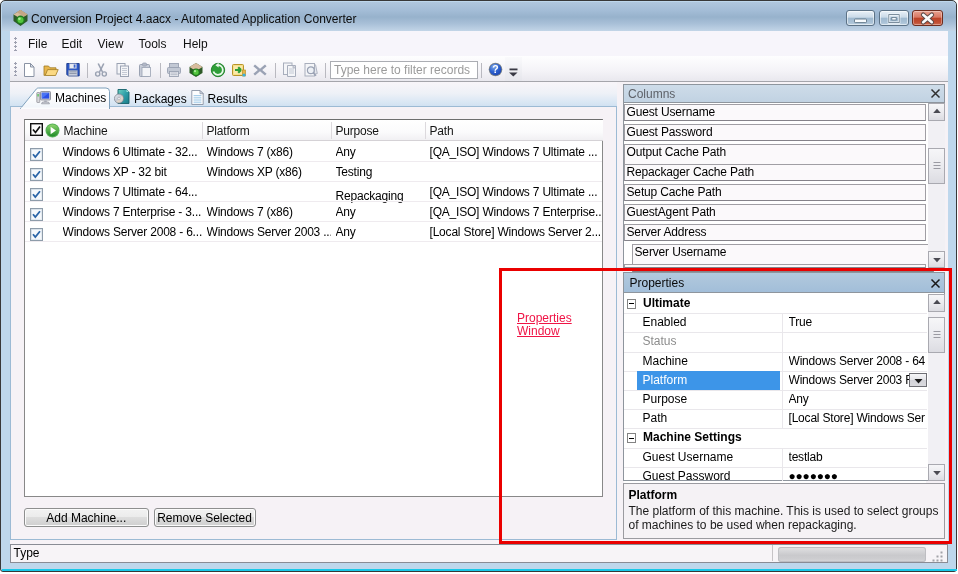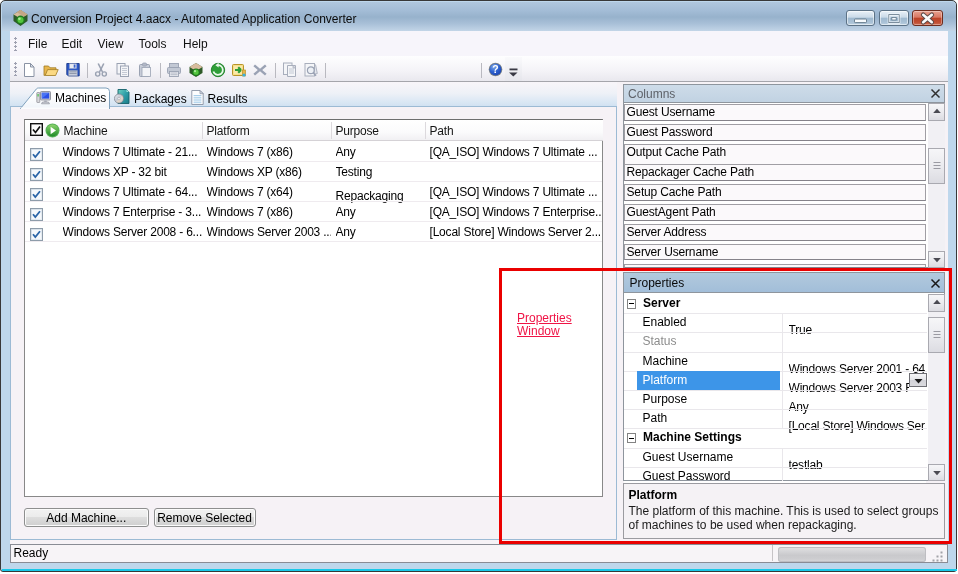--- a/index.html
+++ b/index.html
@@ -32,21 +32,21 @@
 
 .panelhead{left:623px;width:322px;height:19px;border:1px solid #8E959D;}
 .pbody{left:623px;width:322px;background:#FFFFFF;border:1px solid #8E959D;border-top:none;}
 .clitem{left:624px;width:302px;background:#FBF9FB;border:1px solid #A09EA4;border-bottom-color:#85838A;line-height:15px;padding-left:1.5px;overflow:hidden;letter-spacing:-0.15px;}
 .sbtn{left:927.5px;width:17px;background:linear-gradient(180deg,#F6F6F8 0%,#EBEBEF 50%,#DCDCE2 100%);border:1px solid #A9A9B0;}
 .sbtrack{left:927.5px;width:17px;background:#F1F0F4;}
 
 .prow{left:624px;width:302.5px;height:19.2px;}
 .psep{left:624px;width:302.5px;height:1px;background:#E9E7EB;}
 .plabel{position:absolute;left:18.5px;top:0;height:19.2px;line-height:19.2px;}
-.pvalue{position:absolute;left:164.5px;top:8px;height:19.2px;line-height:19.2px;white-space:nowrap;overflow:hidden;width:138px;letter-spacing:-0.2px;}
+.pvalue{position:absolute;left:164.5px;top:0;height:19.2px;line-height:19.2px;white-space:nowrap;overflow:hidden;width:138px;letter-spacing:-0.2px;}
 .minusbox{left:626.5px;width:9.5px;height:9.5px;background:#fff;border:1px solid #838383;}
 .minusbox:after{content:"";position:absolute;left:1.5px;top:3.2px;width:4.5px;height:1.2px;background:#000;}
 
 .btn7{top:507.5px;height:19px;border:1px solid #8E8F8F;border-radius:3px;background:linear-gradient(180deg,#F2F2F2 0%,#EBEBEB 50%,#DDDDDD 50%,#CFCFCF 100%);box-shadow:inset 0 0 0 1px #FBFBFB;text-align:center;line-height:18px;}
 
 #statusbar{left:9.5px;top:543.5px;width:938.5px;height:19px;background:#F7F4F7;border:1px solid #898C95;}
 
 #redbox{left:498.5px;top:268px;width:453px;height:275.5px;border:3px solid #EA0000;z-index:50;}
 .redtxt{color:#F01446;z-index:51;text-decoration:underline;}
 </style>
@@ -176,20 +176,21 @@
         <path d="M7 7 h5 M7 9 h5 M7 11 h5" stroke="#B8BECA" stroke-width="0.8"></path>
       </g>
     </svg>
 <svg class="abs ticon" style="left:303px;" viewBox="0 0 16 16">
       <rect x="2" y="1.5" width="9.5" height="12.5" fill="#F4F5F8" stroke="#A8AEBC" stroke-width="1"></rect>
       <path d="M12.5 2.5 l1.8 9 l-2.8 0.6" fill="#E4E7EE" stroke="#A8AEBC" stroke-width="0.9"></path>
       <circle cx="7.8" cy="8.2" r="3.4" fill="#EDF0F5" stroke="#9AA2B4" stroke-width="1.2"></circle>
       <path d="M10.2 10.8 L13 13.8" stroke="#9AA2B4" stroke-width="1.6"></path>
     </svg>
 <div class="abs tsep" style="left:325px;"></div>
+<div class="abs" id="filterbox">Type here to filter records</div>
 <div class="abs tsep" style="left:481px;"></div>
 <svg class="abs" style="left:488px;top:61.5px;" width="15" height="15" viewBox="0 0 15 15">
       <circle cx="7.5" cy="7.5" r="6.8" fill="#7A8288"></circle>
       <circle cx="7.5" cy="7.5" r="5.8" fill="#1E50C8"></circle>
       <circle cx="7.5" cy="7.5" r="5.8" fill="url(#hg)"></circle>
       <defs>
         <radialGradient id="hg" cx="0.35" cy="0.25" r="0.9">
           <stop offset="0" stop-color="#7FAAE8"></stop>
           <stop offset="0.5" stop-color="#2E62D0"></stop>
           <stop offset="1" stop-color="#1A3FA8"></stop>
@@ -283,21 +284,21 @@
       <rect x="0.5" y="0.5" width="12" height="12" fill="url(#cbb0)" stroke="#8E9CAA" stroke-width="1"></rect>
       <rect x="1.8" y="1.8" width="9.4" height="9.4" fill="#F6F9FC"></rect>
       <path d="M3 6.2 L5.3 9 L10 3.2" fill="none" stroke="#2C66A8" stroke-width="1.8"></path>
       <defs>
         <linearGradient id="cbb0" x1="0" y1="0" x2="1" y2="1">
           <stop offset="0" stop-color="#CBD6DF"></stop>
           <stop offset="1" stop-color="#E8EEF4"></stop>
         </linearGradient>
       </defs>
     </svg>
-<div class="abs cell" style="left:62.5px;top:141.5px;width:139px;">Windows 7 Ultimate - 21...</div>
+<div class="abs cell" style="left:62.5px;top:141.5px;width:139px;">Windows 6 Ultimate - 32...</div>
 <div class="abs cell" style="left:206.5px;top:141.5px;width:124px;">Windows 7 (x86)</div>
 <div class="abs cell" style="left:335.5px;top:141.5px;width:89px;">Any</div>
 <div class="abs cell" style="left:429.5px;top:141.5px;width:171px;">[QA_ISO] Windows 7 Ultimate ...</div>
 <div class="abs rowsep" style="top:161.0px;"></div>
 <svg class="abs" style="left:30px;top:167.5px;" width="13" height="13" viewBox="0 0 13 13">
       <rect x="0.5" y="0.5" width="12" height="12" fill="url(#cbb1)" stroke="#8E9CAA" stroke-width="1"></rect>
       <rect x="1.8" y="1.8" width="9.4" height="9.4" fill="#F6F9FC"></rect>
       <path d="M3 6.2 L5.3 9 L10 3.2" fill="none" stroke="#2C66A8" stroke-width="1.8"></path>
       <defs>
         <linearGradient id="cbb1" x1="0" y1="0" x2="1" y2="1">
@@ -315,21 +316,20 @@
       <rect x="1.8" y="1.8" width="9.4" height="9.4" fill="#F6F9FC"></rect>
       <path d="M3 6.2 L5.3 9 L10 3.2" fill="none" stroke="#2C66A8" stroke-width="1.8"></path>
       <defs>
         <linearGradient id="cbb2" x1="0" y1="0" x2="1" y2="1">
           <stop offset="0" stop-color="#CBD6DF"></stop>
           <stop offset="1" stop-color="#E8EEF4"></stop>
         </linearGradient>
       </defs>
     </svg>
 <div class="abs cell" style="left:62.5px;top:181.5px;width:139px;">Windows 7 Ultimate - 64...</div>
-<div class="abs cell" style="left:206.5px;top:181.5px;width:124px;">Windows 7 (x64)</div>
 <div class="abs cell" style="left:335.5px;top:186px;width:89px;">Repackaging</div>
 <div class="abs cell" style="left:429.5px;top:181.5px;width:171px;">[QA_ISO] Windows 7 Ultimate ...</div>
 <div class="abs rowsep" style="top:201.0px;"></div>
 <svg class="abs" style="left:30px;top:207.5px;" width="13" height="13" viewBox="0 0 13 13">
       <rect x="0.5" y="0.5" width="12" height="12" fill="url(#cbb3)" stroke="#8E9CAA" stroke-width="1"></rect>
       <rect x="1.8" y="1.8" width="9.4" height="9.4" fill="#F6F9FC"></rect>
       <path d="M3 6.2 L5.3 9 L10 3.2" fill="none" stroke="#2C66A8" stroke-width="1.8"></path>
       <defs>
         <linearGradient id="cbb3" x1="0" y1="0" x2="1" y2="1">
           <stop offset="0" stop-color="#CBD6DF"></stop>
@@ -368,21 +368,21 @@
       <path d="M1.5 1.5 L9.5 9.5 M9.5 1.5 L1.5 9.5" stroke="#303030" stroke-width="1.5"></path>
     </svg>
 <div class="abs pbody" style="top:102.5px;height:165.5px;"></div>
 <div class="abs clitem" style="top:103.5px;height:17.5px;">Guest Username</div>
 <div class="abs clitem" style="top:123.5px;height:17.5px;">Guest Password</div>
 <div class="abs clitem" style="top:143.5px;height:26px;">Output Cache Path</div>
 <div class="abs clitem" style="top:183.5px;height:17.5px;">Setup Cache Path</div>
 <div class="abs clitem" style="top:163.5px;height:17.5px;">Repackager Cache Path</div>
 <div class="abs clitem" style="top:203.5px;height:17.5px;">GuestAgent Path</div>
 <div class="abs clitem" style="top:223.5px;height:17.5px;">Server Address</div>
-<div class="abs clitem" style="top:243.5px;height:16px;">Server Username</div>
+<div class="abs clitem" style="top:243.5px;height:28px;margin-left:8px;">Server Username</div>
 <div class="abs clitem" style="top:263.5px;height:4.5px;">Server Password</div>
 
 <div class="abs sbtrack" style="top:103px;height:164.5px;"></div>
 <div class="abs sbtn" style="top:103px;height:17.5px;"></div>
 <svg class="abs" style="left:927.5px;top:103px;" width="18" height="17" viewBox="0 0 18 17">
       <polygon points="5.2,10 12.8,10 9,5.8" fill="#4A4A52"></polygon>
     </svg>
 <div class="abs sbtn" style="top:148px;height:36px;"></div>
 <svg class="abs" style="left:927.5px;top:148px;" width="18" height="36" viewBox="0 0 18 36">
       <path d="M5.5 14.5 h7 M5.5 17.5 h7 M5.5 20.5 h7" stroke="#9A9AA2" stroke-width="1"></path>
@@ -391,35 +391,35 @@
 <svg class="abs" style="left:927.5px;top:250.5px;" width="18" height="17" viewBox="0 0 18 17">
       <polygon points="5.2,7 12.8,7 9,11.2" fill="#4A4A52"></polygon>
     </svg>
 <div class="abs panelhead" style="top:272px;height:21px;background:linear-gradient(180deg,#B2C9DD 0%,#A2BED9 100%);"></div>
 <div class="abs" style="left:629.5px;top:275px;height:16px;line-height:16px;color:#0A0A0A;">Properties</div>
 <svg class="abs" style="left:930px;top:277.5px;" width="11" height="11" viewBox="0 0 11 11">
       <path d="M1.5 1.5 L9.5 9.5 M9.5 1.5 L1.5 9.5" stroke="#181818" stroke-width="1.5"></path>
     </svg>
 <div class="abs pbody" style="top:293px;height:188px;"></div>
 <div class="abs minusbox" style="top:299.0px;"></div>
-<div class="abs" style="left:643px;top:294.0px;height:19.2px;line-height:19.2px;font-weight:bold;">Server</div>
+<div class="abs" style="left:643px;top:294.0px;height:19.2px;line-height:19.2px;font-weight:bold;">Ultimate</div>
 <div class="abs psep" style="top:313.2px;"></div>
 <div class="abs prow" style="top:313.2px;">
       <span class="plabel" style="color:#000;">Enabled</span>
       <span class="pvalue">True</span>
     </div>
 <div class="abs psep" style="top:332.4px;"></div>
 <div class="abs prow" style="top:332.4px;">
       <span class="plabel" style="color:#8C8C8C;">Status</span>
       <span class="pvalue"></span>
     </div>
 <div class="abs psep" style="top:351.59999999999997px;"></div>
 <div class="abs prow" style="top:351.59999999999997px;">
       <span class="plabel" style="color:#000;">Machine</span>
-      <span class="pvalue">Windows Server 2001 - 64</span>
+      <span class="pvalue">Windows Server 2008 - 64</span>
     </div>
 <div class="abs psep" style="top:370.79999999999995px;"></div>
 <div class="abs" style="left:637px;top:370.79999999999995px;width:142.5px;height:19.2px;background:#3D95E8;"></div>
 <div class="abs prow" style="top:370.79999999999995px;">
       <span class="plabel" style="color:#fff;">Platform</span>
       <span class="pvalue" style="width:120px;">Windows Server 2003 R</span>
     </div>
 <div class="abs psep" style="top:389.99999999999994px;"></div>
 <div class="abs prow" style="top:389.99999999999994px;">
       <span class="plabel" style="color:#000;">Purpose</span>
@@ -462,21 +462,21 @@
     </svg>
 <div class="abs sbtn" style="top:463.5px;height:17.5px;"></div>
 <svg class="abs" style="left:927.5px;top:463.5px;" width="18" height="17" viewBox="0 0 18 17">
       <polygon points="5.2,7 12.8,7 9,11.2" fill="#4A4A52"></polygon>
     </svg>
 <div class="abs" style="left:623px;top:483px;width:322px;height:55.5px;background:#F5F2F5;border:1px solid #9B9BA0;"></div>
 <div class="abs" style="left:628.5px;top:487.5px;height:15px;line-height:15px;font-weight:bold;">Platform</div>
 <div class="abs" style="left:628.5px;top:504px;width:312px;line-height:14.2px;color:#1A1A1A;">The platform of this machine. This is used to select groups of machines to be used when repackaging.</div>
 
 <div class="abs" id="statusbar"></div>
-<div class="abs" style="left:13.5px;top:545px;height:16px;line-height:16px;">Ready</div>
+<div class="abs" style="left:13.5px;top:545px;height:16px;line-height:16px;">Type</div>
 <div class="abs" style="left:771.5px;top:545px;width:1px;height:15.5px;background:#C6C3C6;"></div>
 <div class="abs" style="left:777.5px;top:546.5px;width:148px;height:15px;border-radius:3px;background:linear-gradient(180deg,#E2E2E4 0%,#C9C9CC 55%,#CDCDD0 80%,#D8D8DA 100%);box-shadow:inset 0 0 0 1px #BEBEC2;"></div>
 <svg class="abs" style="left:932px;top:550.5px;" width="12" height="12" viewBox="0 0 12 12">
       <g fill="#A2A2A8">
         <rect x="8.5" y="0.5" width="2" height="2"></rect>
         <rect x="8.5" y="4.5" width="2" height="2"></rect>
         <rect x="8.5" y="8.5" width="2" height="2"></rect>
         <rect x="4.5" y="4.5" width="2" height="2"></rect>
         <rect x="4.5" y="8.5" width="2" height="2"></rect>
         <rect x="0.5" y="8.5" width="2" height="2"></rect>

